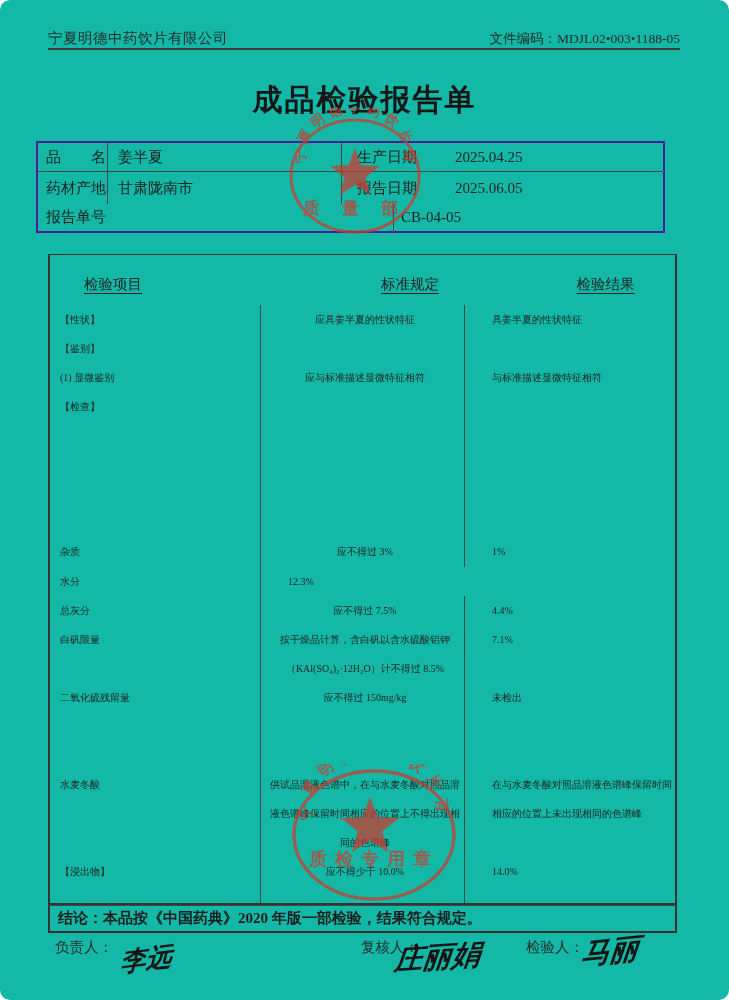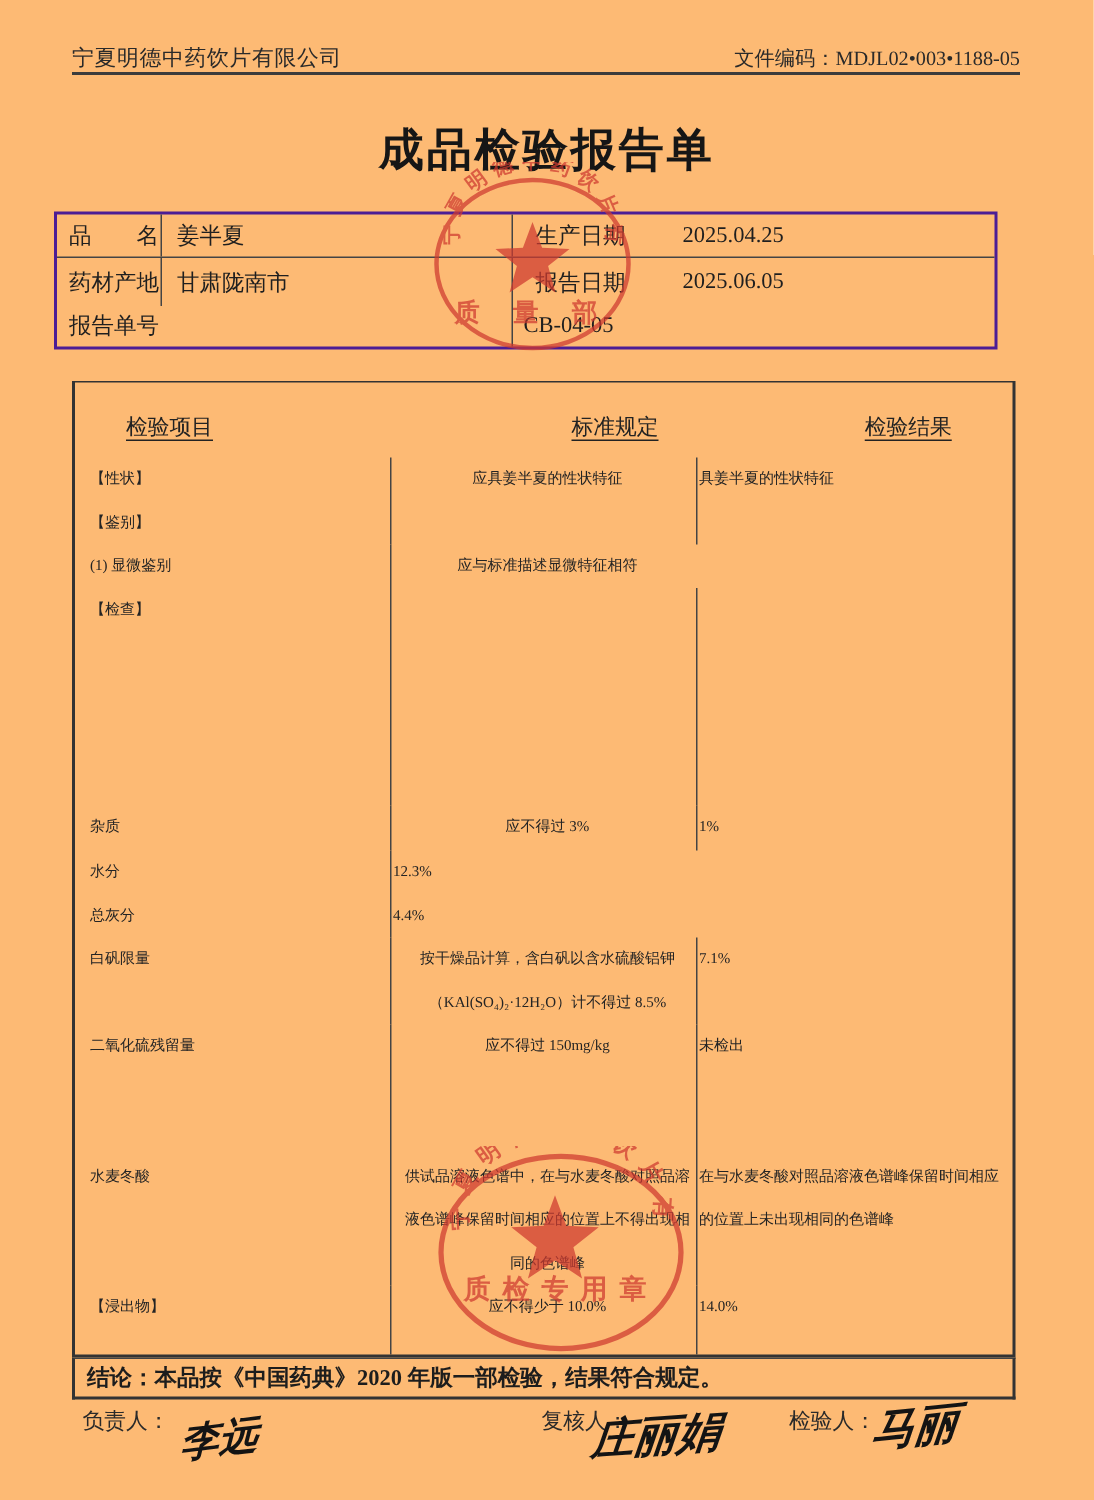--- a/index.html
+++ b/index.html
@@ -1,20 +1,21 @@
 <!DOCTYPE html>
 <html><head>
 <meta charset="utf-8">
 <style>
   * { margin:0; padding:0; box-sizing:border-box; }
   body { background:#fff; }
   .page {
-    position:relative; width:729px; height:1000px; background:#fdba74;
+    position:relative; width:729px; height:1000px; background:#14b8a6;
     font-family:"Liberation Serif","DejaVu Serif",serif; color:#1f1f1f;
     overflow:hidden;
+    border-radius:10px;
   }
   
   .hdr { position:absolute; left:48px; top:29px; width:632px;
          display:flex; justify-content:space-between; align-items:flex-end; }
   .hdr-company { font-size:14.5px; color:#2a2a2a; letter-spacing:.5px; }
   .hdr-code { font-size:13.5px; color:#2a2a2a; }
   .hdr-rule { position:absolute; left:48px; top:48px; width:632px; height:2px; background:#3c3c3c; }
   
   .title { position:absolute; left:0; top:80px; width:729px; text-align:center;
            font-size:30px; font-weight:bold; letter-spacing:2px; color:#161616; }
@@ -22,36 +23,36 @@
   .info { position:absolute; left:36px; top:131px; width:629px; border:2px solid #4c1d95; background:transparent;margin-top:10px; }
   .irow { display:flex; border-bottom:1px solid #444; }
   .irow:last-child { border-bottom:none; }
   .irow-1 { height:29px; } .irow-2, .irow-3 { height:32px; } .irow-4 { height:27px; }
   .icell { display:flex; align-items:center; font-size:15px; }
   .icell-label { width:70px; padding-left:8px; border-right:1px solid #444; }
   .icell-value { width:234px; padding-left:10px; border-right:1px solid #444; }
   .icell-right { flex:1; padding-left:15px; }
   .icell-right .rlabel { width:84px; }
   .icell-right .rvalue { margin-left:14px; }
-  .icell-repno { width:304px; padding-left:8px; border-right:1px solid #444; }
+  .icell-repno { width:356px; padding-left:8px; border-right:1px solid #444; }
   .icell-repval { flex:1; padding-left:7px; }
   
   .main { position:absolute; left:48px; top:254px; width:629px; height:651px;
           border:2px solid #333; border-top:1.5px solid #333; overflow:hidden;
           display:flex; flex-direction:column; }
   .thead { display:flex; min-height:50px; }
   .th { font-size:14.5px; padding-top:20px; text-decoration:underline; text-underline-offset:4px; color:#222;margin-left:24px; }
   .col1 { width:210px; } .col2 { width:204px; } .col3 { flex:1; }
   .th.col1 { padding-left:10px; }
   .th.col2, .th.col3 { text-align:center; }
   .cell { font-size:10px; line-height:29px; padding-top:0; color:#242424; }
   .cell.col2, .cell.col3 { border-left:1px solid #444; }
   .cell.col1 { padding-left:10px; }
   .cell.col2 { padding-left:8px; padding-right:3px;text-align:center; }
-  .cell.col3 { padding-left:1px; padding-right:3px; }
+  .cell.col3 { padding-left:27px; padding-right:3px; }
   .trow { display:flex; align-items:stretch; }
   .trow:nth-child(1) { min-height:29px; }
   .trow:nth-child(2) { min-height:29px; }
   .trow:nth-child(3) { min-height:28px; }
   .trow:nth-child(4) { min-height:145px; }
   .trow:nth-child(5) { min-height:30px; }
   .trow:nth-child(6), .trow:nth-child(7), .trow:nth-child(8) { min-height:29px; }
   .trow:nth-child(9) { min-height:87px; }
   .trow:nth-child(10){ min-height:30px; }
   .trow:nth-child(11){ min-height:90px; }
@@ -133,20 +134,23 @@
         <div class="trow">
           <div class="cell col1">【鉴别】</div>
           <div class="cell col2"></div>
           <div class="cell col3">
             <div></div>
           </div>
         </div>
         <div class="trow">
           <div class="cell col1">(1) 显微鉴别</div>
           <div class="cell col2">应与标准描述显微特征相符</div>
+          <div class="cell col3">
+            <div>与标准描述显微特征相符</div>
+          </div>
         </div>
         <div class="trow">
           <div class="cell col1">【检查】</div>
           <div class="cell col2"></div>
           <div class="cell col3">
             <div></div>
           </div>
         </div>
         <div class="trow">
           <div class="cell col1">杂质</div>
@@ -156,20 +160,21 @@
           </div>
         </div>
         <div class="trow">
           <div class="cell col1">水分</div>
           <div class="cell col3">
             <div>12.3%</div>
           </div>
         </div>
         <div class="trow">
           <div class="cell col1">总灰分</div>
+          <div class="cell col2">应不得过 7.5%</div>
           <div class="cell col3">
             <div>4.4%</div>
           </div>
         </div>
         <div class="trow">
           <div class="cell col1">白矾限量</div>
           <div class="cell col2">按干燥品计算，含白矾以含水硫酸铝钾（KAl(SO₄)₂·12H₂O）计不得过 8.5%</div>
           <div class="cell col3">
             <div>7.1%</div>
           </div>

